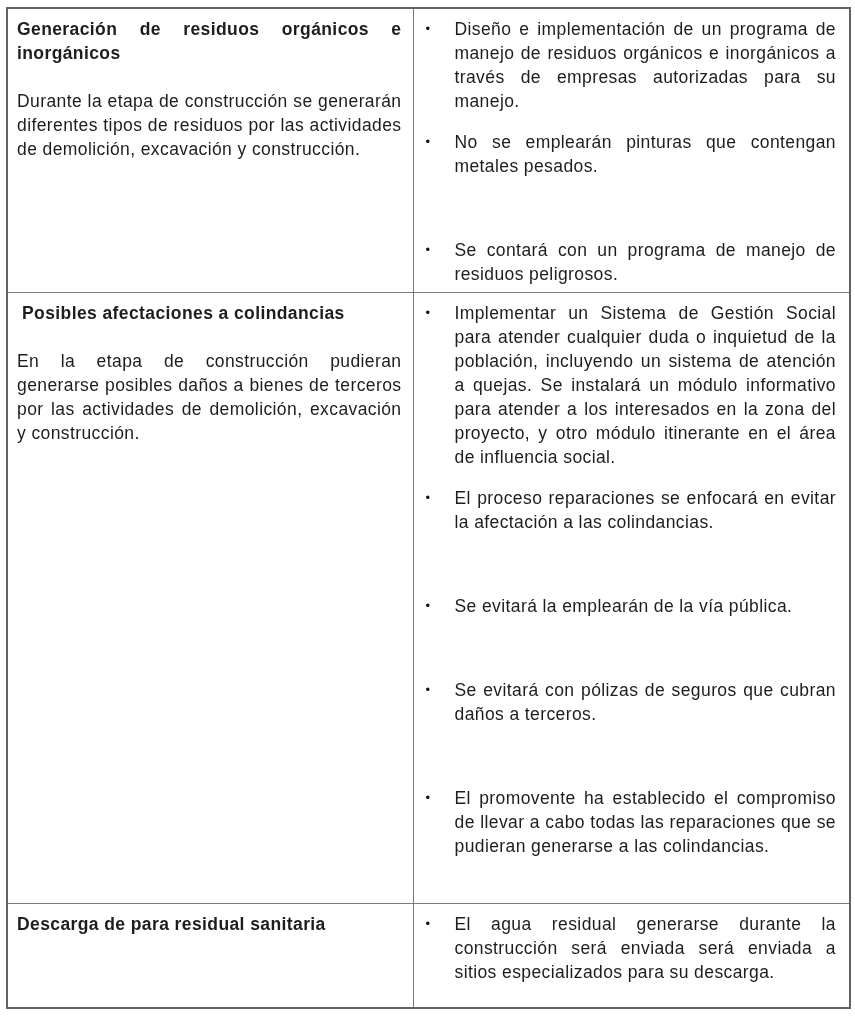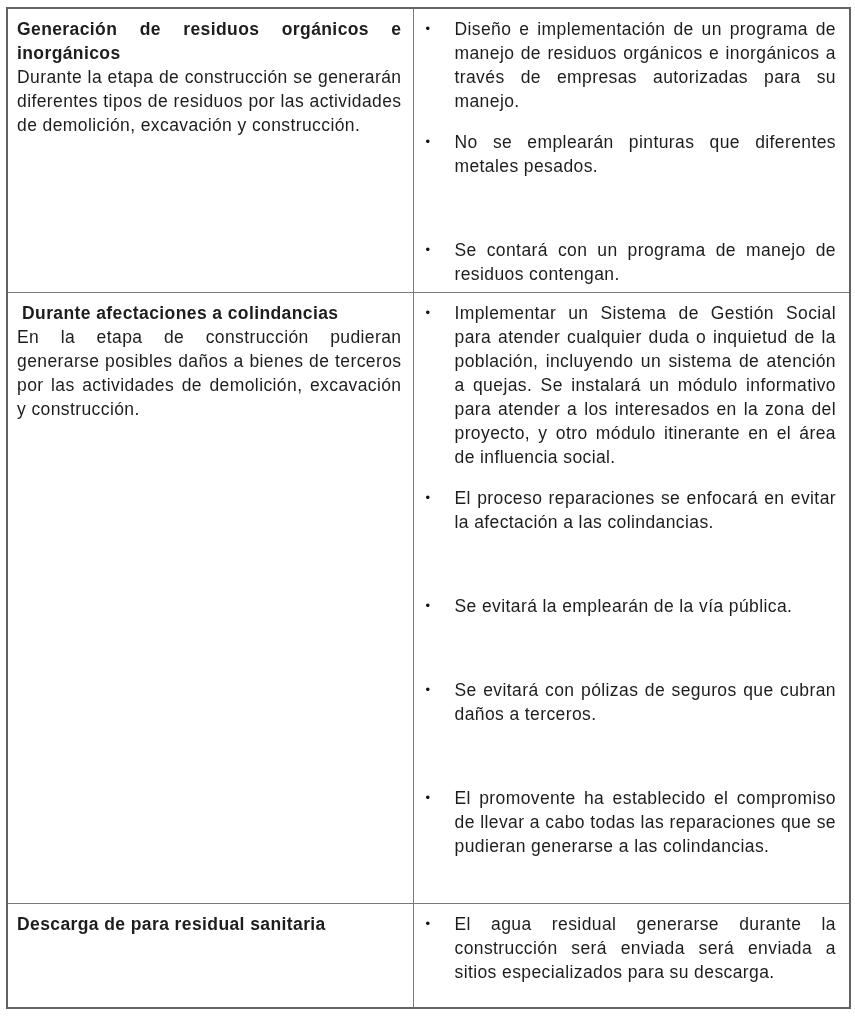--- a/index.html
+++ b/index.html
@@ -41,20 +41,21 @@
 
   td.cell-impact   { padding: 8px 11px 6px 9px; }
   td.cell-measures { padding: 8px 13px 6px 9px; }
 
   .impact-title {
     font-weight: bold;
     text-align: justify;
   }
   .impact-title.indent { padding-left: 5px; }
   .impact-desc {
+    margin-top: 24px;
     text-align: justify;
   }
   .measure {
     display: flex;
     align-items: flex-start;
   }
   .measure .bullet {
     flex: 0 0 29px;
     font-size: 13px;
     line-height: 23px;
@@ -84,32 +85,32 @@
           <div class="impact-title">Generación de residuos orgánicos e inorgánicos</div>
           <div class="impact-desc">Durante la etapa de construcción se generarán diferentes tipos de residuos por las actividades de demolición, excavación y construcción.</div>
         </td>
         <td class="cell-measures">
           <div class="measure gap-sm">
             <span class="bullet">•</span>
             <span class="measure-text">Diseño e implementación de un programa de manejo de residuos orgánicos e inorgánicos a través de empresas autorizadas para su manejo.</span>
           </div>
           <div class="measure gap-lg">
             <span class="bullet">•</span>
-            <span class="measure-text">No se emplearán pinturas que diferentes metales pesados.</span>
+            <span class="measure-text">No se emplearán pinturas que contengan metales pesados.</span>
           </div>
           <div class="measure">
             <span class="bullet">•</span>
-            <span class="measure-text">Se contará con un programa de manejo de residuos contengan.</span>
+            <span class="measure-text">Se contará con un programa de manejo de residuos peligrosos.</span>
           </div>
         </td>
       </tr>
 
       <tr class="row-2">
         <td class="cell-impact">
-          <div class="impact-title indent">Durante afectaciones a colindancias</div>
+          <div class="impact-title indent">Posibles afectaciones a colindancias</div>
           <div class="impact-desc">En la etapa de construcción pudieran generarse posibles daños a bienes de terceros por las actividades de demolición, excavación y construcción.</div>
         </td>
         <td class="cell-measures">
           <div class="measure gap-sm">
             <span class="bullet">•</span>
             <span class="measure-text">Implementar un Sistema de Gestión Social para atender cualquier duda o inquietud de la población, incluyendo un sistema de atención a quejas. Se instalará un módulo informativo para atender a los interesados en la zona del proyecto, y otro módulo itinerante en el área de influencia social.</span>
           </div>
           <div class="measure gap-lg">
             <span class="bullet">•</span>
             <span class="measure-text">El proceso reparaciones se enfocará en evitar la afectación a las colindancias.</span>

